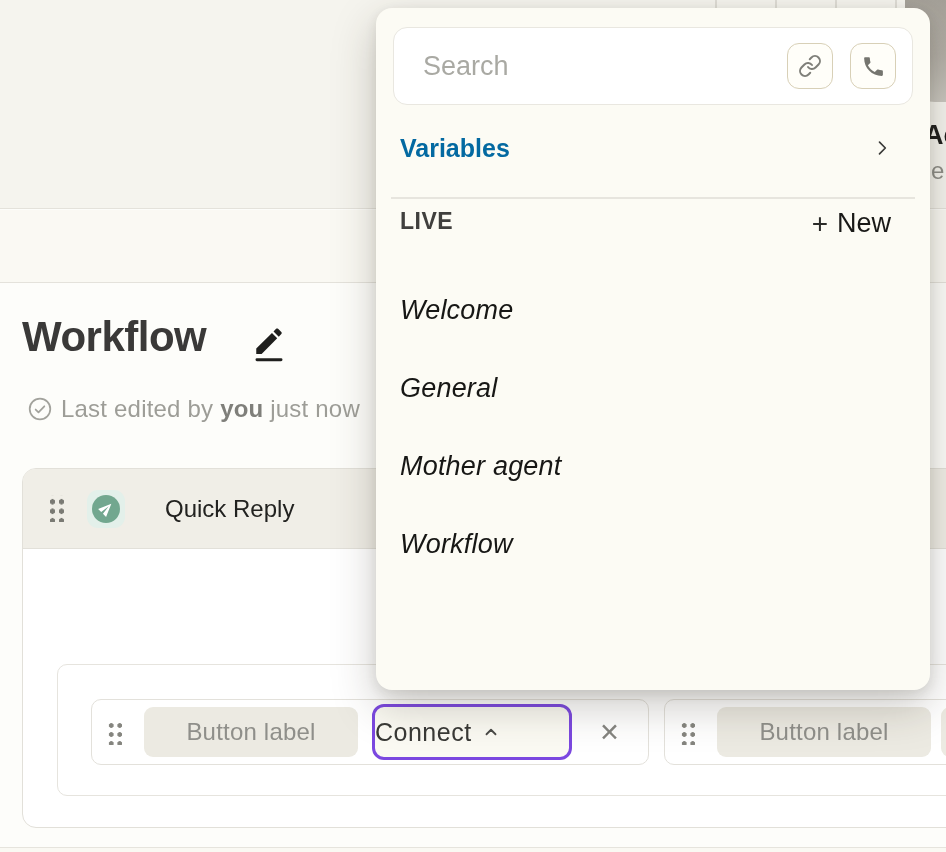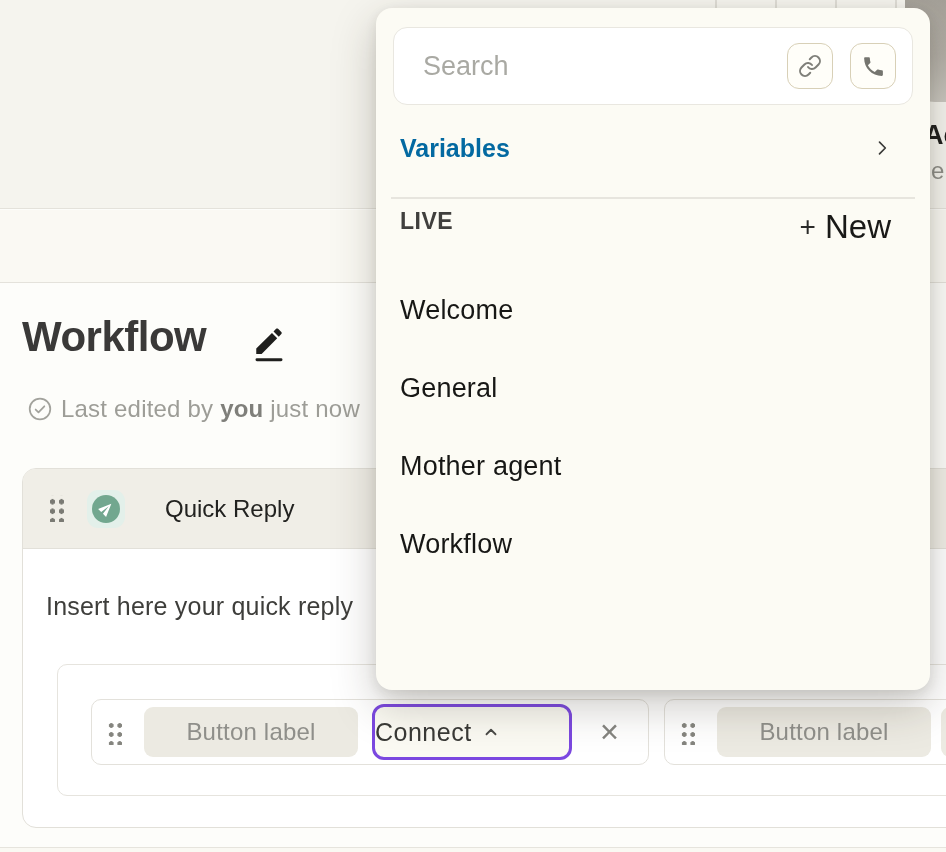--- a/index.html
+++ b/index.html
@@ -119,22 +119,22 @@
   .variables-label { font-size:25px; font-weight:bold; color:#0369a1; }
   .popup-divider { position:absolute; left:15px; top:189px; width:524px; height:1.5px; background:#E7E5DE; }
   .live-row {
     position:absolute; left:0; top:200px; width:100%; height:58px;
     display:flex; align-items:flex-start; justify-content:space-between;
     padding:0 39px 0 24px;
   }
   .live-label { font-size:23px; font-weight:bold; color:#403F3D; letter-spacing:0.5px; }
   .new-btn { display:flex; align-items:center; gap:9px; cursor:pointer; }
   .new-plus { font-size:28px; font-weight:300; color:#2A2A28; line-height:1; }
-  .new-label { font-size:33px; color:#191917; }
-  .item-list { position:absolute; left:0; top:263px; width:100%; }
+  .new-label { font-size:27px; color:#191917; }
+  .item-list { position:absolute; left:0; top:263px; width:100%;font-style:italic; }
   .list-item {
     height:78px; display:flex; align-items:center; padding-left:24px;
     font-size:27px; color:#171715; cursor:pointer; letter-spacing:0.2px;
   }
 </style>
 </head>
 <body>
 
 <div class="screen">
 
@@ -169,21 +169,20 @@
       <div class="dots"></div>
       <div class="qr-icon">
         <div class="qr-circle">
           <svg width="15" height="15" viewBox="0 0 24 24">
               <path d="M2.01 21L23 12 2.01 3 2 10l15 2-15 2z" fill="#FFFFFF"></path>
             </svg>
         </div>
       </div>
       <div class="card-title">Quick Reply</div>
     </div>
-    <div class="card-body-text">Insert here your quick reply</div>
 
     <div class="fields-container">
 
       <div class="btn-row row-1">
         <div class="row-dots"></div>
         <div class="chip">Button label</div>
         <div class="connect-btn">
           <span class="connect-label">Connect</span>
           <svg width="18" height="18" viewBox="0 0 24 24" fill="none" stroke="#4A4A47" stroke-width="2.4" stroke-linecap="round" stroke-linejoin="round">
               <polyline points="6 15 12 9 18 15"></polyline>

